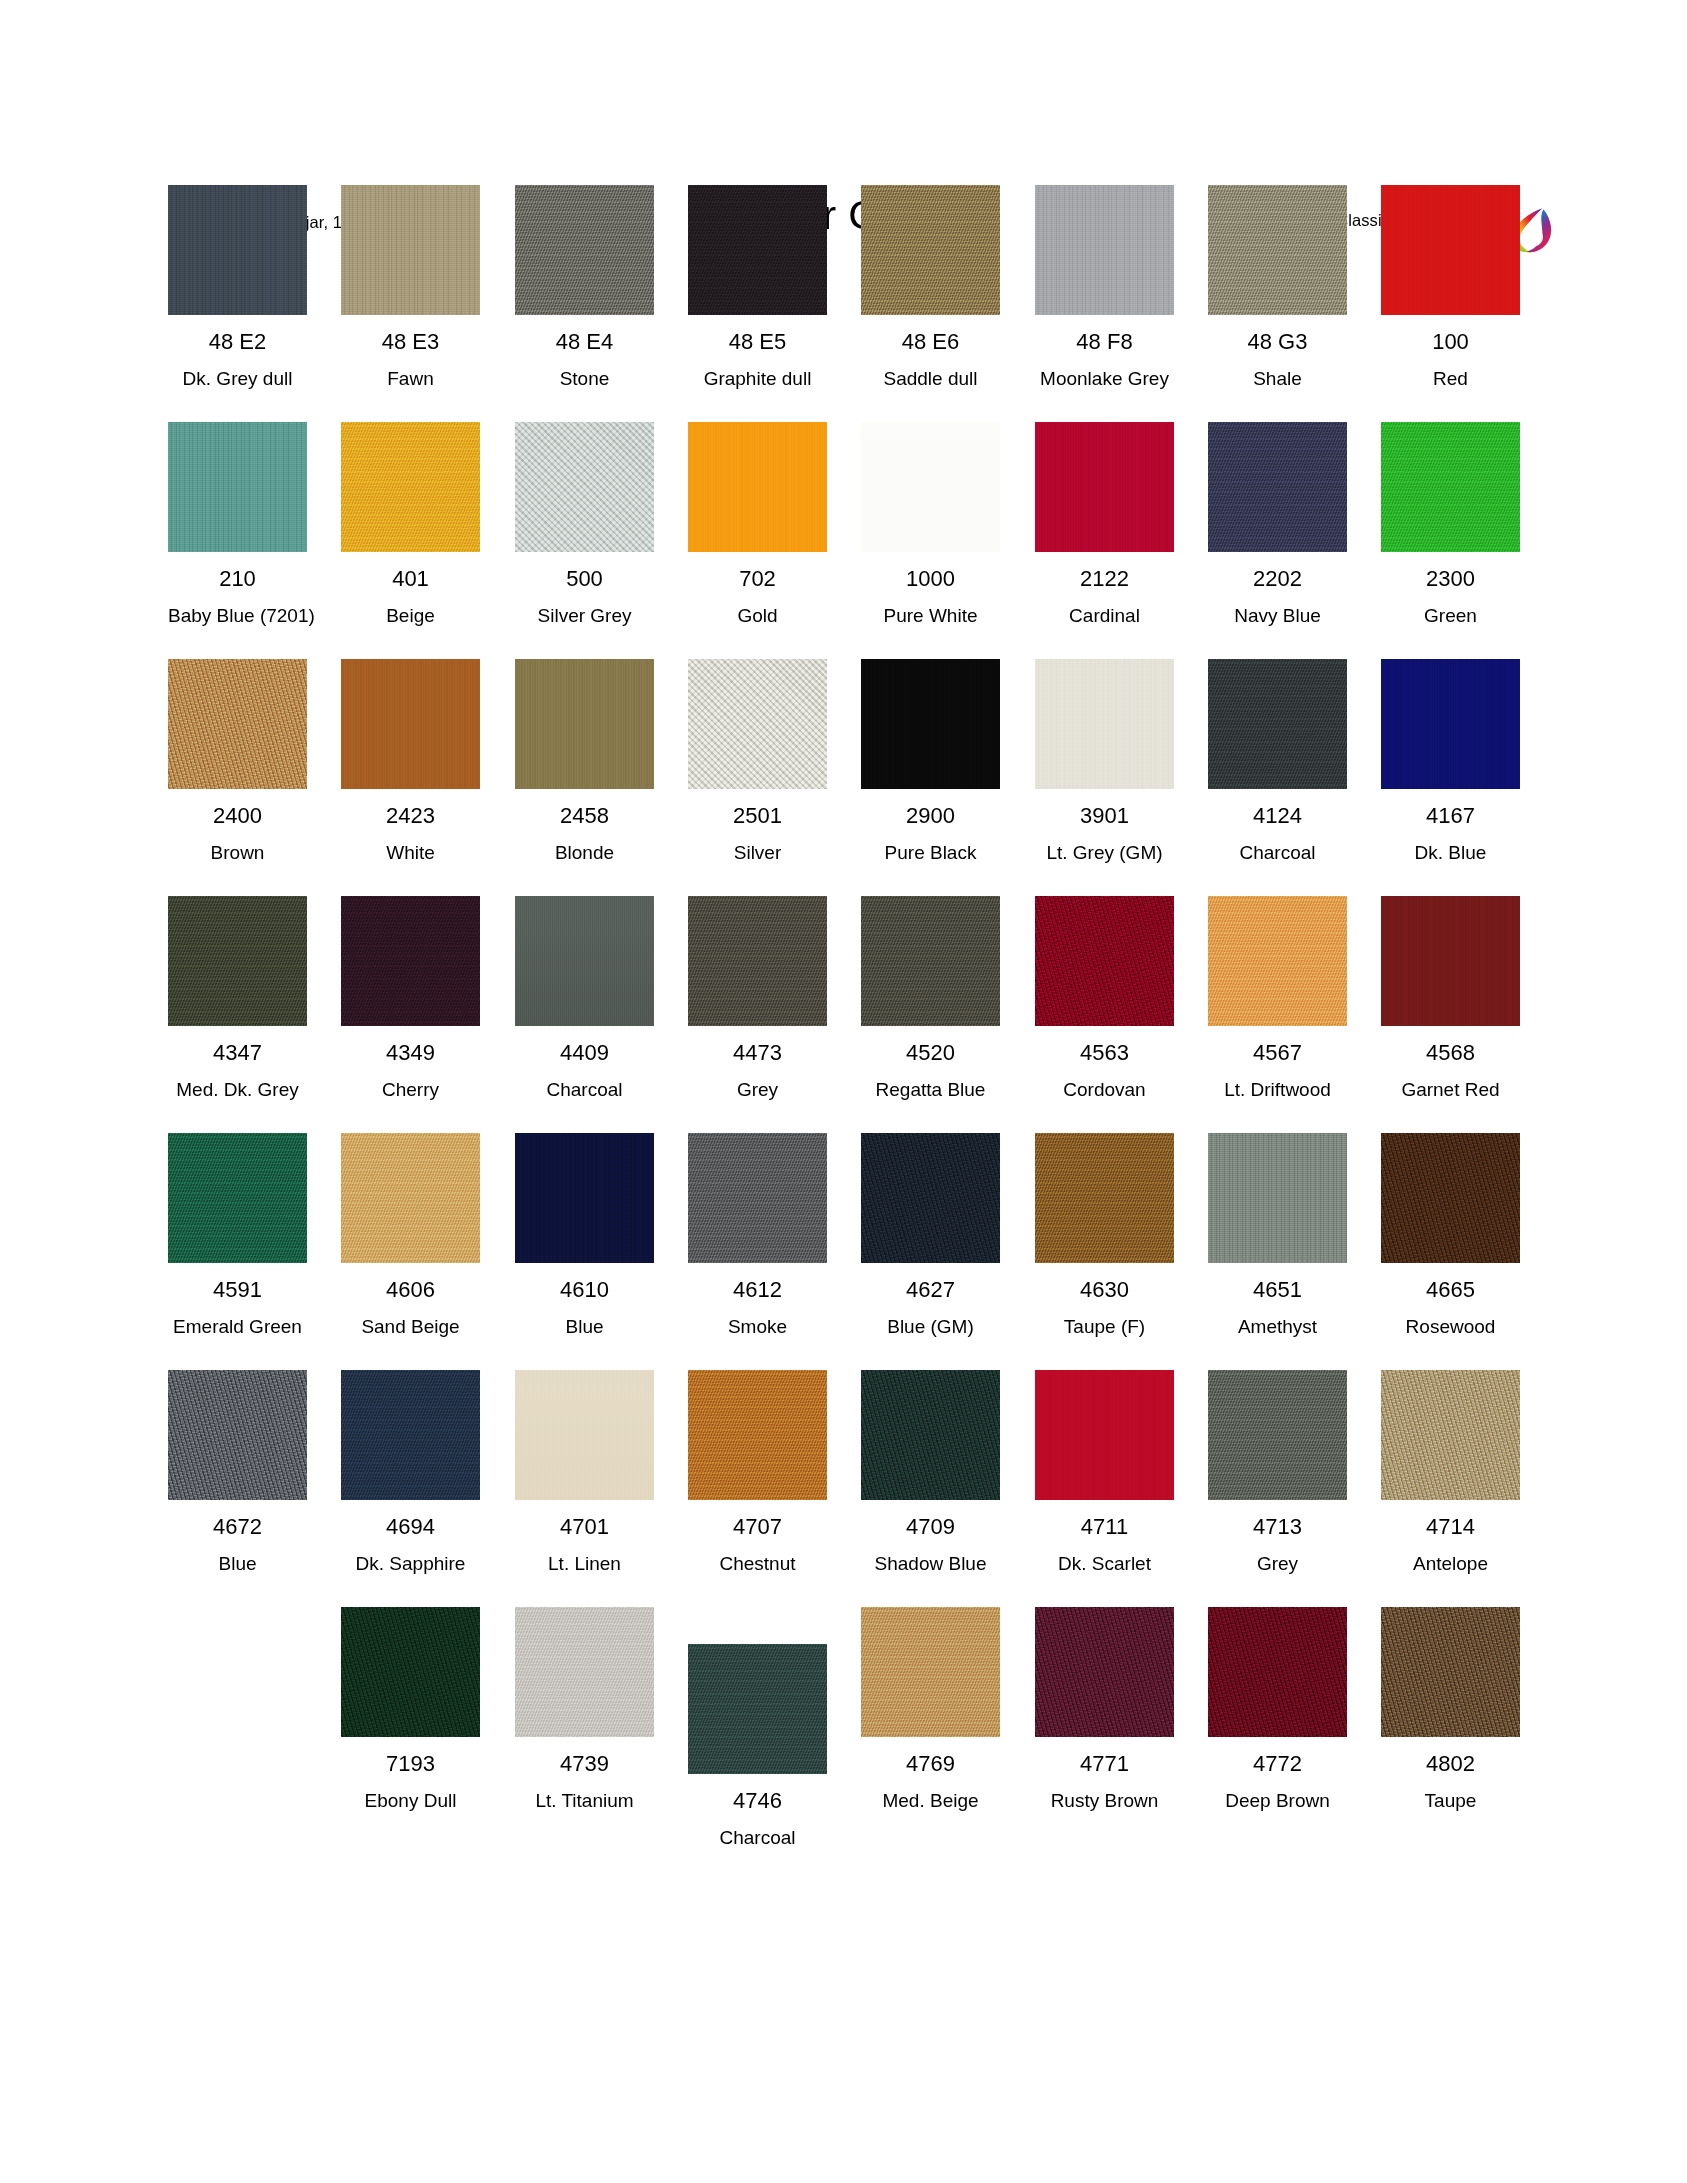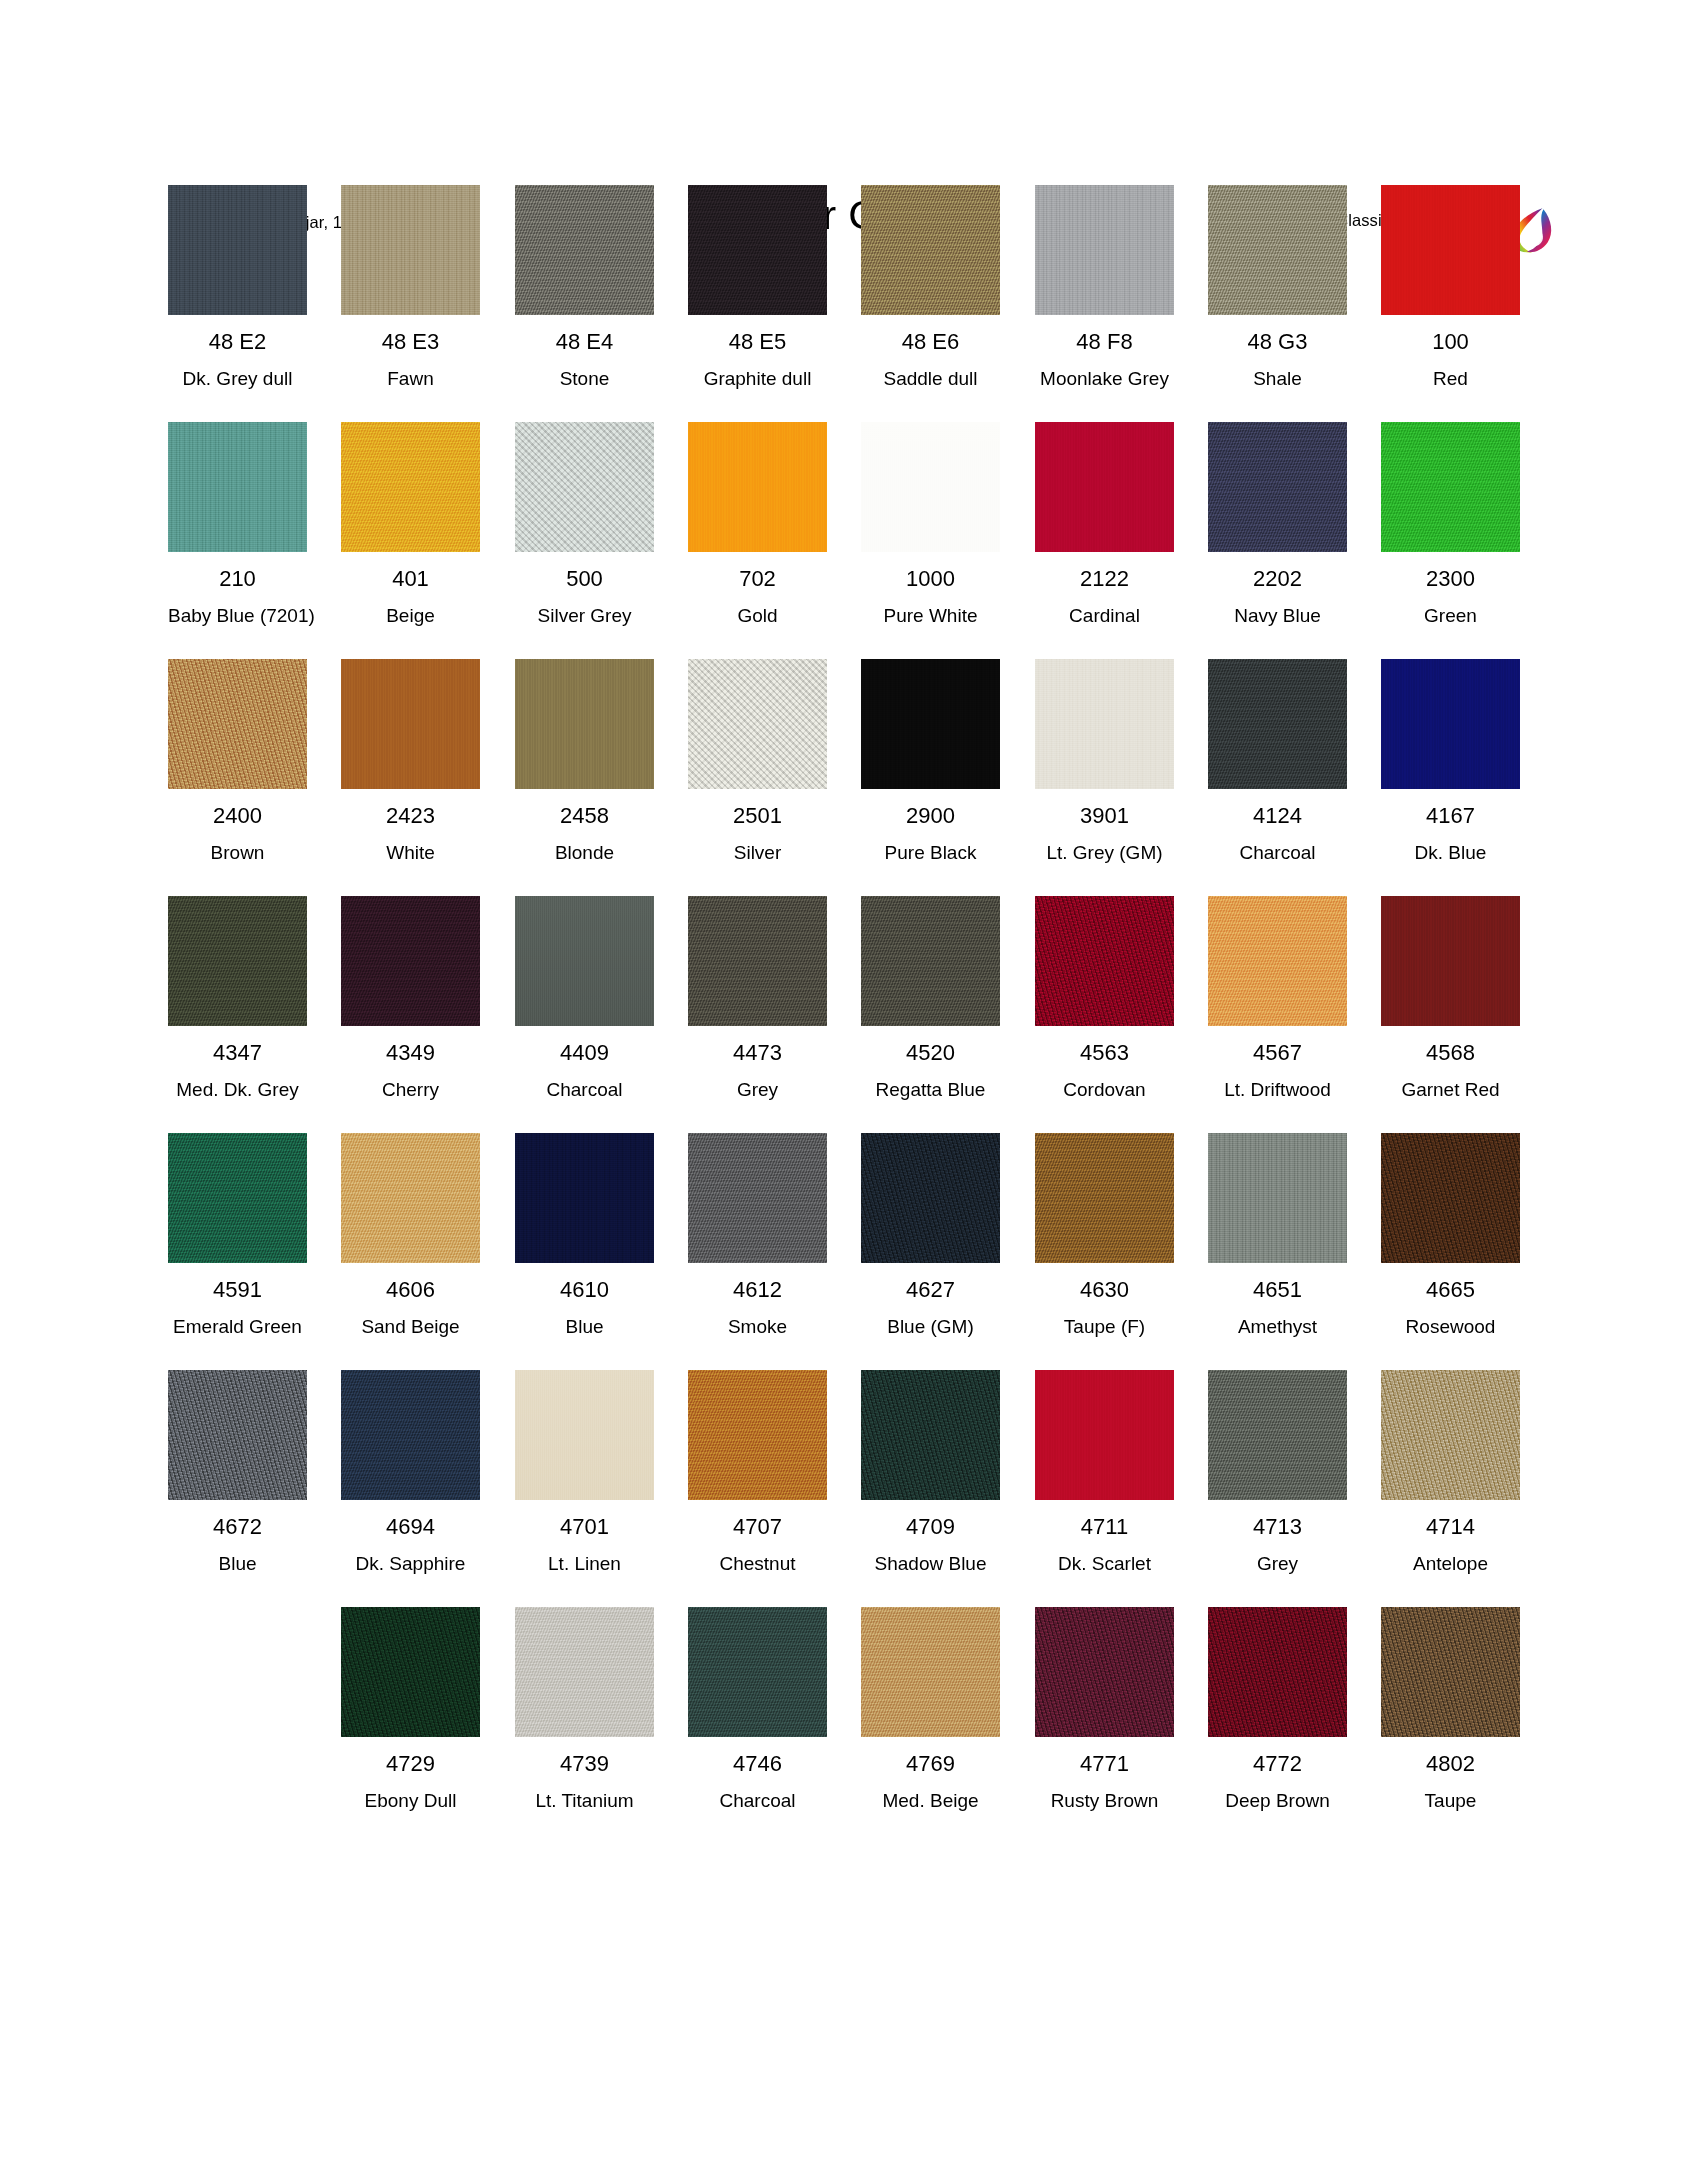--- a/index.html
+++ b/index.html
@@ -558,31 +558,31 @@
           </div>
           <div class="code">4714</div>
           <div class="name">Antelope</div>
         </div>
       </div>
       <div class="swatch-row">
         <div class="cell" style="left: 173px;">
           <div class="chip tex-fleck">
             <div class="chip-base" style="background: rgb(18, 51, 31);"></div>
           </div>
-          <div class="code">4729</div>
+          <div class="code">7193</div>
           <div class="name">Ebony Dull</div>
         </div>
         <div class="cell" style="left: 347px;">
           <div class="chip tex-coarse">
             <div class="chip-base" style="background: rgb(200, 198, 192);"></div>
           </div>
           <div class="code">4739</div>
           <div class="name">Lt. Titanium</div>
         </div>
-        <div class="cell" style="left: 520px;">
+        <div class="cell" style="left: 520px; margin-top: 37px;">
           <div class="chip tex-coarse">
             <div class="chip-base" style="background: rgb(47, 71, 67);"></div>
           </div>
           <div class="code">4746</div>
           <div class="name">Charcoal</div>
         </div>
         <div class="cell" style="left: 693px;">
           <div class="chip tex-coarse">
             <div class="chip-base" style="background: rgb(194, 154, 95);"></div>
           </div>

